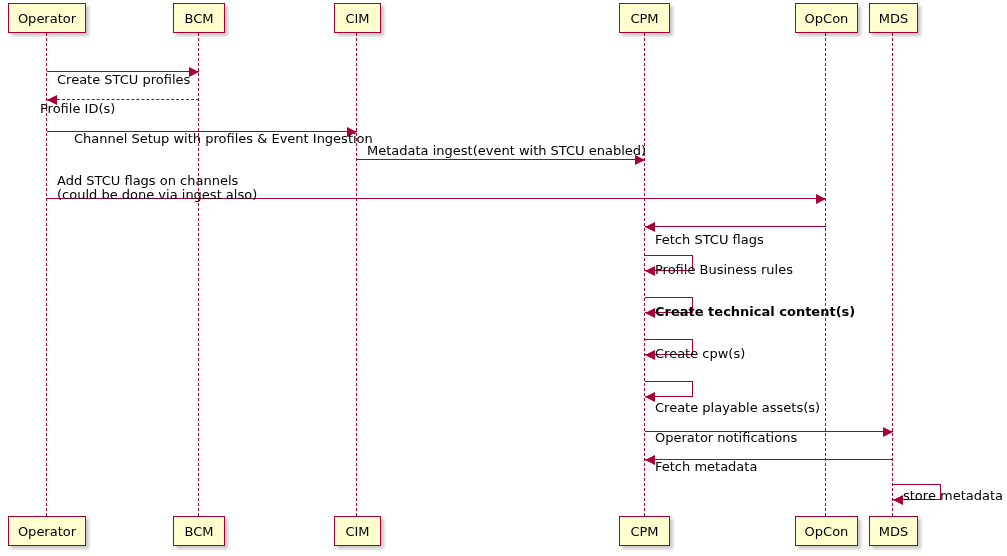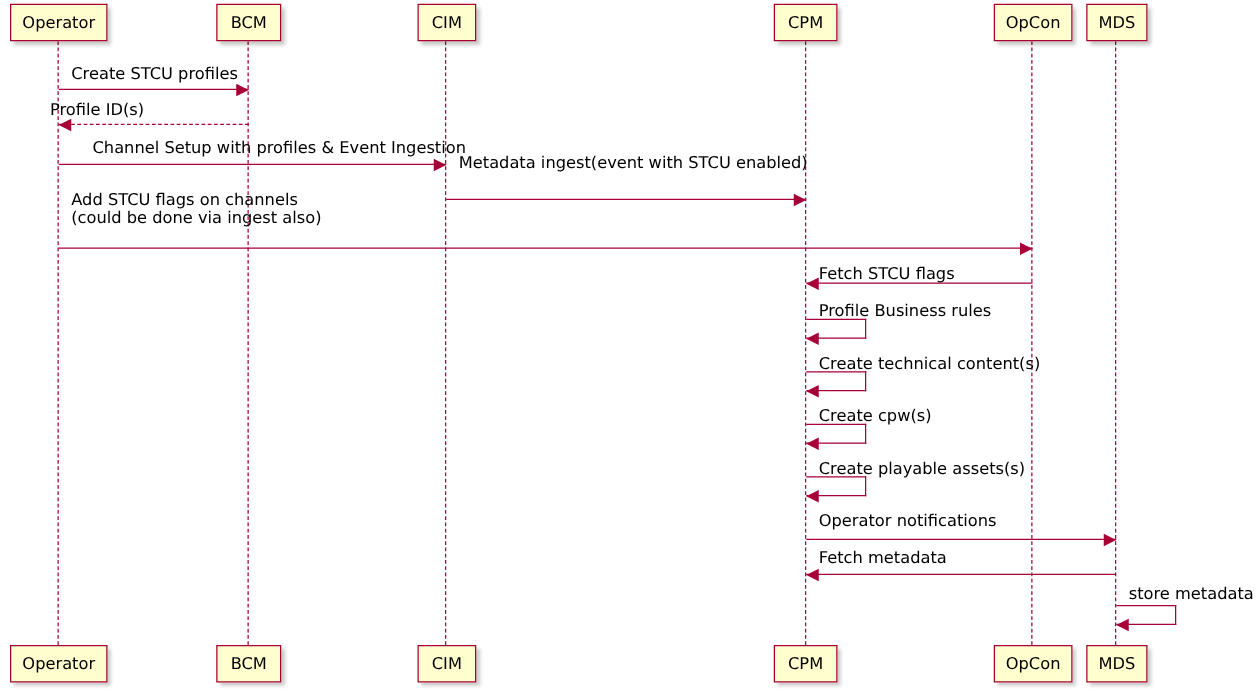--- a/index.html
+++ b/index.html
@@ -62,20 +62,21 @@
     border-top: 5px solid transparent;
     border-bottom: 5px solid transparent;
     border-right: 10px solid #A80036;
   }
   .msg-label {
     position: absolute;
     font-size: 13px;
     color: #000000;
     white-space: pre;
     line-height: 14px;
+    margin-top: 20px;
   }
   
   .selfcall {
     position: absolute;
     box-sizing: border-box;
     border-top: 1.5px solid #A80036;
     border-right: 1.5px solid #A80036;
     border-bottom: 1.5px solid #A80036;
     border-left: none;
   }
@@ -125,31 +126,31 @@
         <div class="msg-label" style="top: 213px; left: 655px;">Fetch STCU flags</div>
       </div>
       <div>
         <div class="selfcall" style="left: 645px; top: 255px; width: 48px; height: 16px;"></div>
         <div class="arrow-head left" style="left: 645px; top: 266px;"></div>
         <div class="msg-label" style="left: 655px; top: 243px;">Profile Business rules</div>
       </div>
       <div>
         <div class="selfcall" style="left: 645px; top: 297px; width: 48px; height: 16px;"></div>
         <div class="arrow-head left" style="left: 645px; top: 308px;"></div>
-        <div class="msg-label" style="left: 655px; top: 285px;">Create technical content(s)</div>
+        <div class="msg-label" style="left: 655px; top: 285px; font-weight: bold;">Create technical content(s)</div>
       </div>
       <div>
         <div class="selfcall" style="left: 645px; top: 339px; width: 48px; height: 16px;"></div>
         <div class="arrow-head left" style="left: 645px; top: 350px;"></div>
         <div class="msg-label" style="left: 655px; top: 327px;">Create cpw(s)</div>
       </div>
       <div>
         <div class="selfcall" style="left: 645px; top: 381px; width: 48px; height: 16px;"></div>
         <div class="arrow-head left" style="left: 645px; top: 392px;"></div>
-        <div class="msg-label" style="left: 655px; top: 369px; text-align: right;">Create playable assets(s)</div>
+        <div class="msg-label" style="left: 655px; top: 381px; text-align: right;">Create playable assets(s)</div>
       </div>
       <div>
         <div class="msg-line" style="left: 645px; top: 431px; width: 248px;"></div>
         <div class="arrow-head right" style="left: 883px; top: 427px;"></div>
         <div class="msg-label" style="top: 411px; left: 655px;">Operator notifications</div>
       </div>
       <div>
         <div class="msg-line" style="left: 645px; top: 459px; width: 248px;"></div>
         <div class="arrow-head left" style="left: 645px; top: 455px;"></div>
         <div class="msg-label" style="top: 440px; left: 655px;">Fetch metadata</div>

